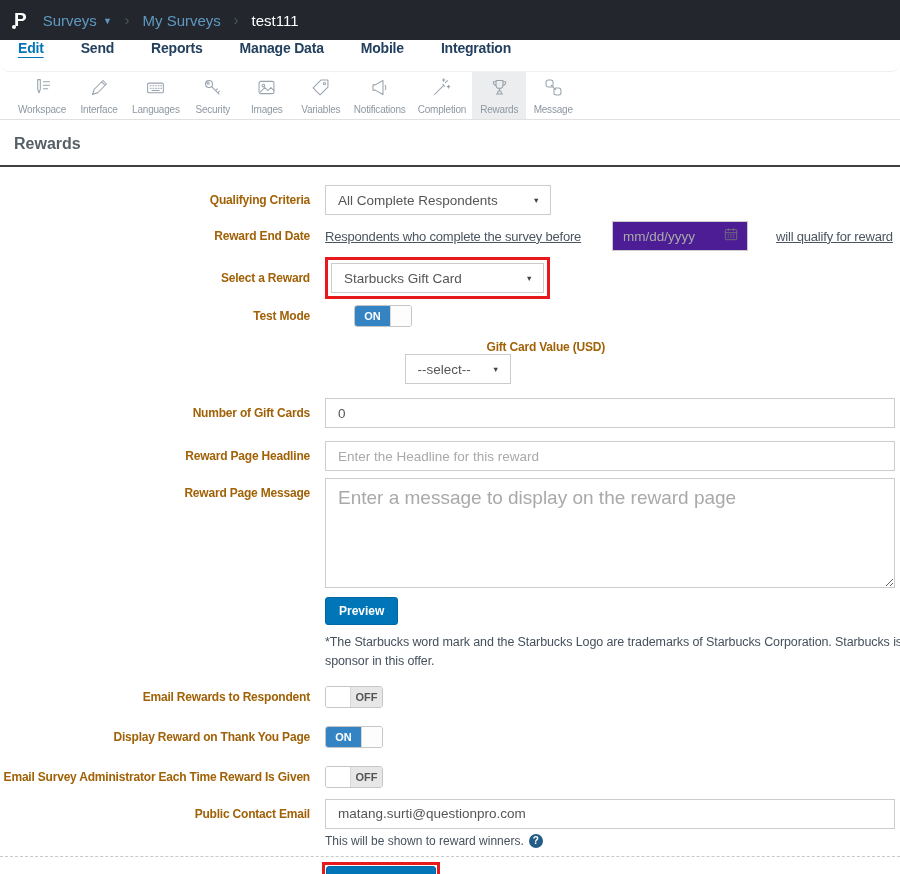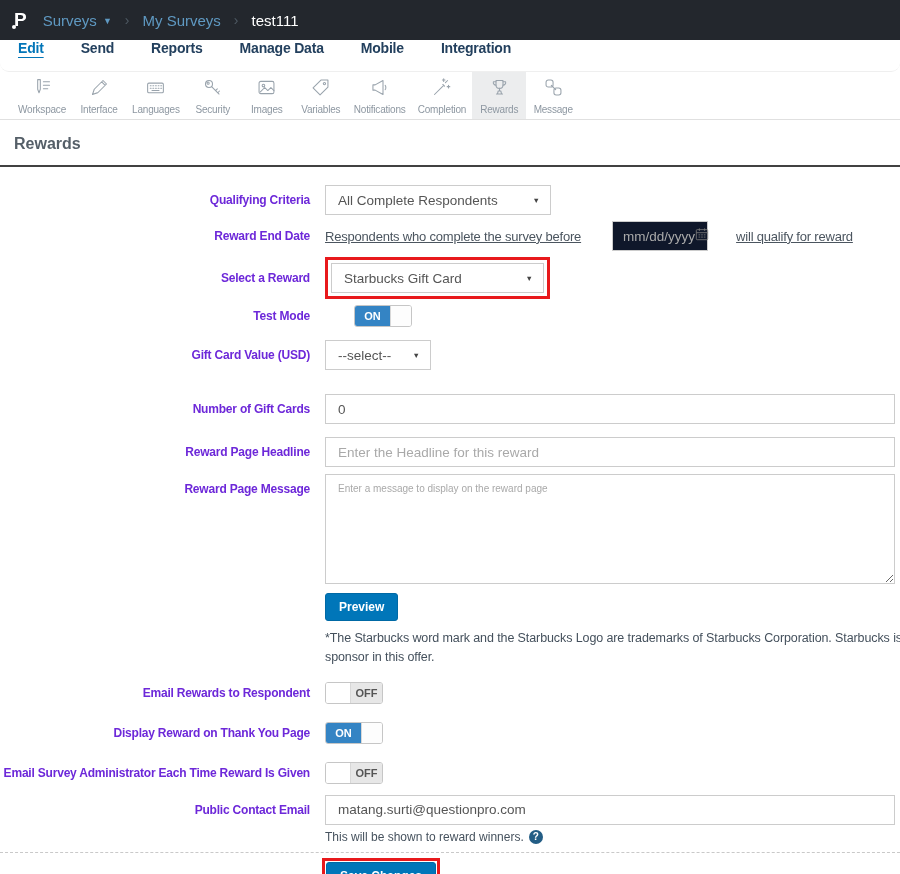--- a/index.html
+++ b/index.html
@@ -27,42 +27,42 @@
   .tool { min-width:54px; padding:0 6px; display:flex; flex-direction:column; align-items:center; justify-content:center; gap:2px; cursor:pointer; }
   .tool.active { background:#ecedee; }
   .tool svg { width:21px; height:21px; stroke:#99a3ac; fill:none; stroke-width:1.2; stroke-linecap:round; stroke-linejoin:round; }
   .tool-label { font-size:10px; color:#8d97a1; letter-spacing:-0.2px; }
   
   .page-title { font-size:16px; font-weight:bold; color:#555f68; margin:15px 0 12px 14px; }
   .title-rule { border:none; border-top:2px solid #414141; margin:0; }
   
   .form { padding-top:18px; }
   .row { display:flex; align-items:center; margin-bottom:6px; }
-  .row-label { width:310px; flex:none; text-align:right; font-size:12px; font-weight:bold; color:#6d28d9; letter-spacing:-0.2px; }
+  .row-label { width:310px; flex:none; text-align:right; font-size:12px; font-weight:bold; color:#a16207; letter-spacing:-0.2px; }
   .row-label.long { white-space:nowrap; direction:rtl; }
   .row-field { margin-left:15px; flex:1; max-width:570px; display:flex; align-items:center; }
   .row-top { align-items:flex-start; }
   .row-top .row-label { padding-top:8px; }
   .col { flex-direction:column; align-items:flex-start; }
   .selectbox { height:30px; border:1px solid #ccc; background:#fff; display:flex; align-items:center; justify-content:space-between; padding:0 10px 0 12px; font-size:13.5px; color:#555; cursor:pointer; }
   .sel-caret { font-size:7.5px; color:#444; margin-left:12px; }
   .w-qc { width:226px; } .w-sar { width:213px; } .w-gcv { width:106px; }
   .red-wrap { border:3px solid #e8191c; padding:3px; display:inline-block; }
   .plain-text { font-size:13px; color:#4b555f; letter-spacing:-0.2px;text-decoration:underline; }
-  .dateinput { width:96px; height:30px; border:1px solid #ccc; display:flex; align-items:center; justify-content:space-between; padding:0 9px 0 10px; margin-left:31px; cursor:text; background:#0f172a; }
+  .dateinput { width:136px; height:30px; border:1px solid #ccc; display:flex; align-items:center; justify-content:space-between; padding:0 9px 0 10px; margin-left:31px; cursor:text; background:#4c1d95; }
   .dateinput .ph { color:#a9a9a9; font-size:13.5px; }
   .suffix { margin-left:28px; }
   .toggle { width:58px; height:22px; border:1px solid #c6c6c6; border-radius:3px; display:flex; overflow:hidden; font-size:11px; font-weight:bold; cursor:pointer; flex:none; }
   .toggle .seg { display:flex; align-items:center; justify-content:center; height:100%; }
   .toggle.on .seg-label { width:35px; background:#3484c4; color:#fff; }
   .toggle.on .seg-blank { flex:1; background:#fdfdfd; border-left:1px solid #d8d8d8; }
   .toggle.off .seg-blank { width:25px; background:#fff; border-right:1px solid #d8d8d8; }
   .toggle.off .seg-label { flex:1; background:#e7e7e7; color:#555; }
   .textinput { height:30px; width:100%; border:1px solid #ccc; padding:0 12px; font-size:13.5px; color:#555; font-family:inherit; background:#fff; }
-  .textarea { height:110px; width:100%; border:1px solid #ccc; padding:8px 12px; font-size:10px; color:#555; font-family:inherit; resize:vertical; }
+  .textarea { height:110px; width:100%; border:1px solid #ccc; padding:8px 12px; font-size:19px; color:#555; font-family:inherit; resize:vertical; }
   input::placeholder, textarea::placeholder { color:#a9a9a9; }
   .btn { background:#0076b9; color:#fff; font-weight:bold; font-size:12px; border:1px solid #0069a5; border-radius:3px; padding:6px 13px; font-family:inherit; cursor:pointer; }
   .preview-row { margin:0 0 8px 325px; }
   .disclaimer { width:645px; font-size:12.5px; color:#44505c; line-height:1.55; margin:0 0 14px 325px; letter-spacing:-0.1px; }
   .toggle-row { margin-bottom:18px; }
   .toggle-row-last { margin-bottom:11px; }
   .help-line { display:flex; align-items:flex-end; gap:5px; margin-top:5px; font-size:12px; color:#46525e; }
   .help-icon { width:14px; height:14px; border-radius:50%; background:#235d85; color:#fff; font-size:10px; font-weight:bold; display:inline-flex; align-items:center; justify-content:center; cursor:pointer; }
   .dashed-rule { border:none; border-top:1px dashed #c9c9c9; margin:8px 0 0 0; }
   .save-row { margin:5px 0 0 322px; }
@@ -209,21 +209,21 @@
   <div class="row" style="margin-bottom:13px;gap:29px;">
     <div class="row-label">Test Mode</div>
     <div class="row-field">
       <div class="toggle on">
         <span class="seg seg-label">ON</span>
         <span class="seg seg-blank"></span>
       </div>
     </div>
   </div>
 
-  <div class="row" style="margin-bottom:24px;">
+  <div class="row" style="margin-bottom:14px;flex-direction:column;">
     <div class="row-label">Gift Card Value (USD)</div>
     <div class="row-field">
       <div class="selectbox w-gcv">
         <span>--select--</span>
         <span class="sel-caret">▼</span>
       </div>
     </div>
   </div>
 
   <div class="row" style="margin-bottom:13px;">

